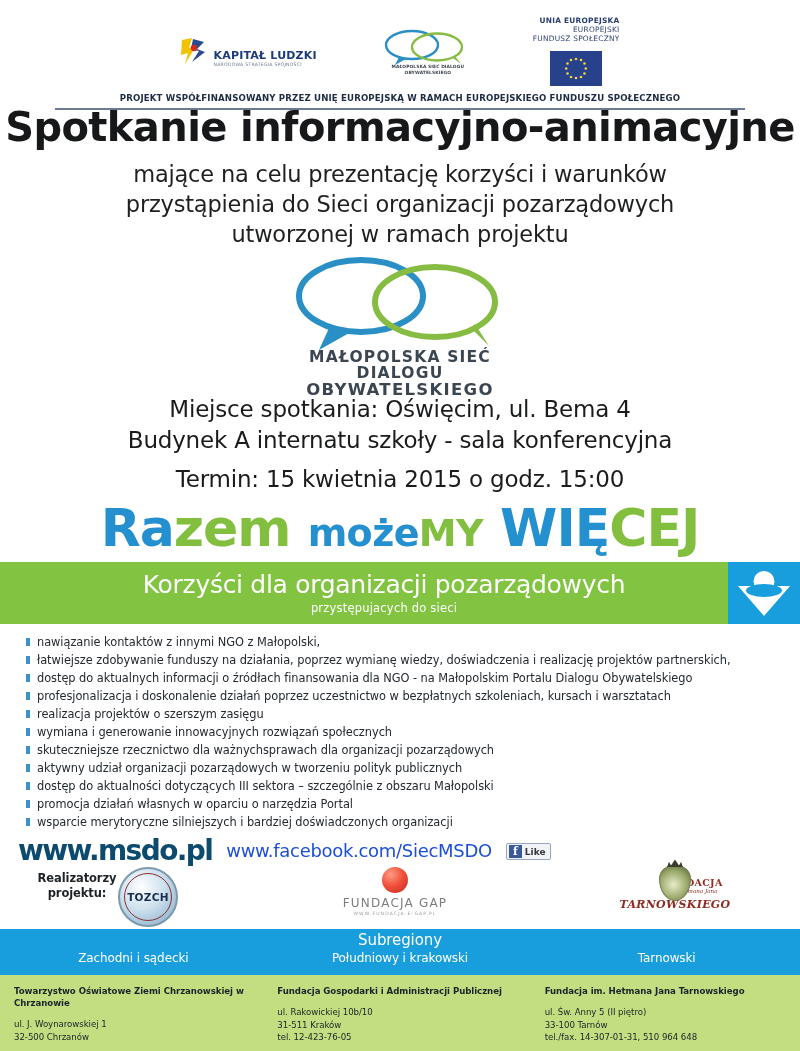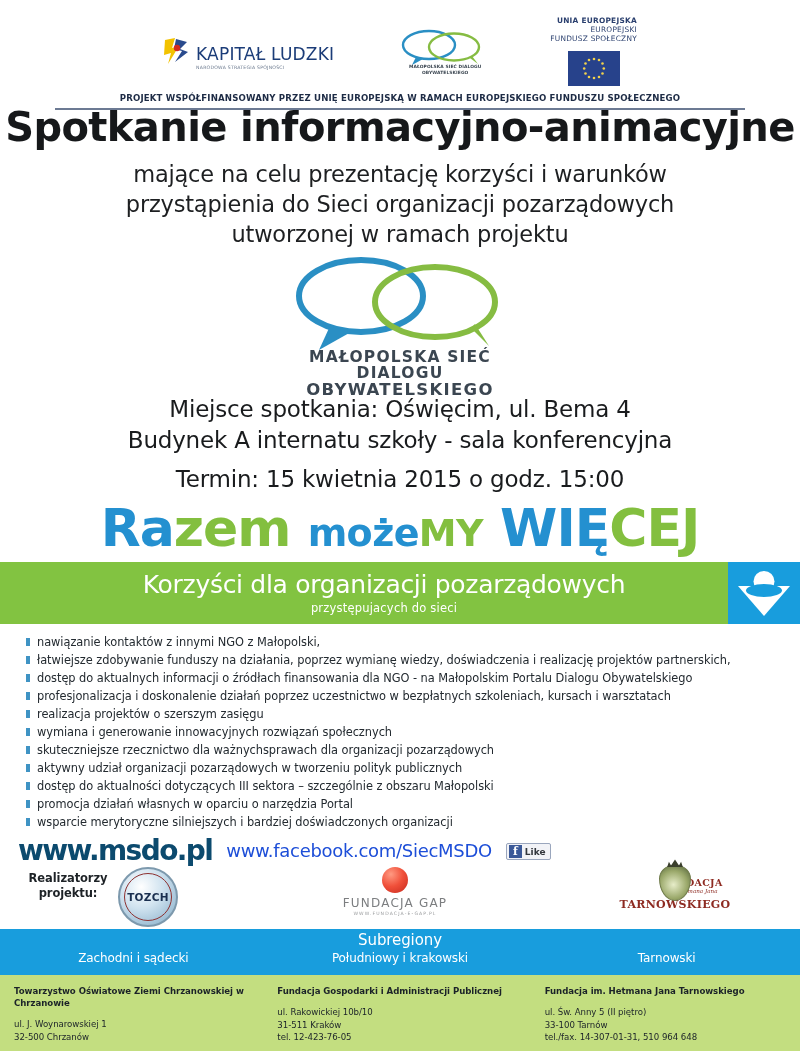--- a/index.html
+++ b/index.html
@@ -12,21 +12,21 @@
   }
   .poster{position:relative;width:800px;height:1051px;background:#fff;}
 
   
   .eu-header{position:relative;height:96px;}
   .logo-row{display:flex;align-items:center;justify-content:center;gap:62px;padding-top:16px;}
 
   .kl-logo{display:flex;align-items:center;gap:7px;}
   .kl-mark{width:26px;height:30px;position:relative;}
   .kl-text{line-height:1.05;}
-  .kl-title{font-size:17px;font-weight:normal;color:#1b3c78;letter-spacing:.2px;margin-top:15px;}
+  .kl-title{font-size:11px;font-weight:bold;color:#1b3c78;letter-spacing:.2px;margin-top:15px;}
   .kl-sub{font-size:4.6px;color:#6d7b8f;letter-spacing:.25px;margin-top:1.5px;}
 
   .msdo-mini{width:92px;height:46px;position:relative;}
   .msdo-mini .mm-txt{position:absolute;bottom:-1px;left:6px;width:86px;text-align:center;font-size:4.4px;font-weight:bold;color:#3b4651;line-height:1.25;letter-spacing:.1px;}
 
   .eu-logo{display:flex;align-items:center;gap:8px;flex-direction:column;}
   .eu-text{text-align:right;line-height:1.22;font-size:7.4px;color:#2a3f6e;letter-spacing:.25px;}
   .eu-text .l1{font-weight:bold;}
   .eu-flag{width:52px;height:35px;background:#27428b;position:relative;}
 
@@ -106,21 +106,21 @@
   }
   .fb-f{
     width:13px;height:13px;background:#3b5998;color:#fff;font-weight:bold;font-size:11px;
     text-align:center;line-height:13px;font-family:"DejaVu Serif","Liberation Serif",serif;
   }
   .fb-like-txt{font-size:9px;color:#33373d;font-weight:bold;}
 
   
   .partners{position:relative;height:64px;}
   .realiz{
-    position:absolute;left:16px;top:6px;width:104px;text-align:center;
+    position:absolute;left:25px;top:6px;width:104px;text-align:center;
     font-size:11.5px;font-weight:bold;color:#1d2226;line-height:1.3;letter-spacing:-0.1px;
   }
   .tozch{
     position:absolute;left:118px;top:2px;width:56px;height:56px;border-radius:50%;
     background:radial-gradient(circle at 38% 32%, #ffffff 0%, #cfe2ef 42%, #7fa8c4 100%);
     border:2px solid #7d99ad;
   }
   .tozch-in{
     position:absolute;left:50%;top:50%;transform:translate(-50%,-50%);
     font-size:10.5px;font-weight:bold;color:#1a2f4f;letter-spacing:.3px;
@@ -143,21 +143,21 @@
     border-radius:46% 46% 50% 50%/38% 38% 62% 62%;
     border:1px solid #6f7b4a;
   }
   .tarnow-crown{
     position:absolute;left:50%;top:-7px;transform:translateX(-50%);
     width:16px;height:8px;background:#3a3f2c;
     clip-path:polygon(0 100%,12% 30%,25% 75%,50% 0,75% 75%,88% 30%,100% 100%);
   }
   .tarnow-t1{font-size:9.5px;color:#8e2b22;font-weight:bold;letter-spacing:.3px;margin-top:-24px;margin-left:34px;font-family:"DejaVu Serif","Liberation Serif",serif;}
   .tarnow-t2{font-size:5.6px;color:#8e2b22;margin-left:34px;font-style:italic;font-family:"DejaVu Serif","Liberation Serif",serif;}
-  .tarnow-t3{font-size:11px;color:#8e2b22;font-weight:bold;letter-spacing:.3px;margin-top:4px;font-family:"DejaVu Serif","Liberation Serif",serif;}
+  .tarnow-t3{font-size:11px;color:#8e2b22;font-weight:bold;letter-spacing:.3px;margin-top:4px;font-family:"DejaVu Serif","Liberation Serif",serif;font-style:italic;}
 
   
   .subreg{background:#189ddd;height:46px;position:relative;}
   .subreg-title{
     text-align:center;font-size:15px;color:#ffffff;padding-top:2px;letter-spacing:-0.1px;
   }
   .subreg-cols{display:flex;margin-top:2px;}
   .subreg-col{flex:1;text-align:center;font-size:12px;color:#ffffff;letter-spacing:-0.1px;}
 
   

